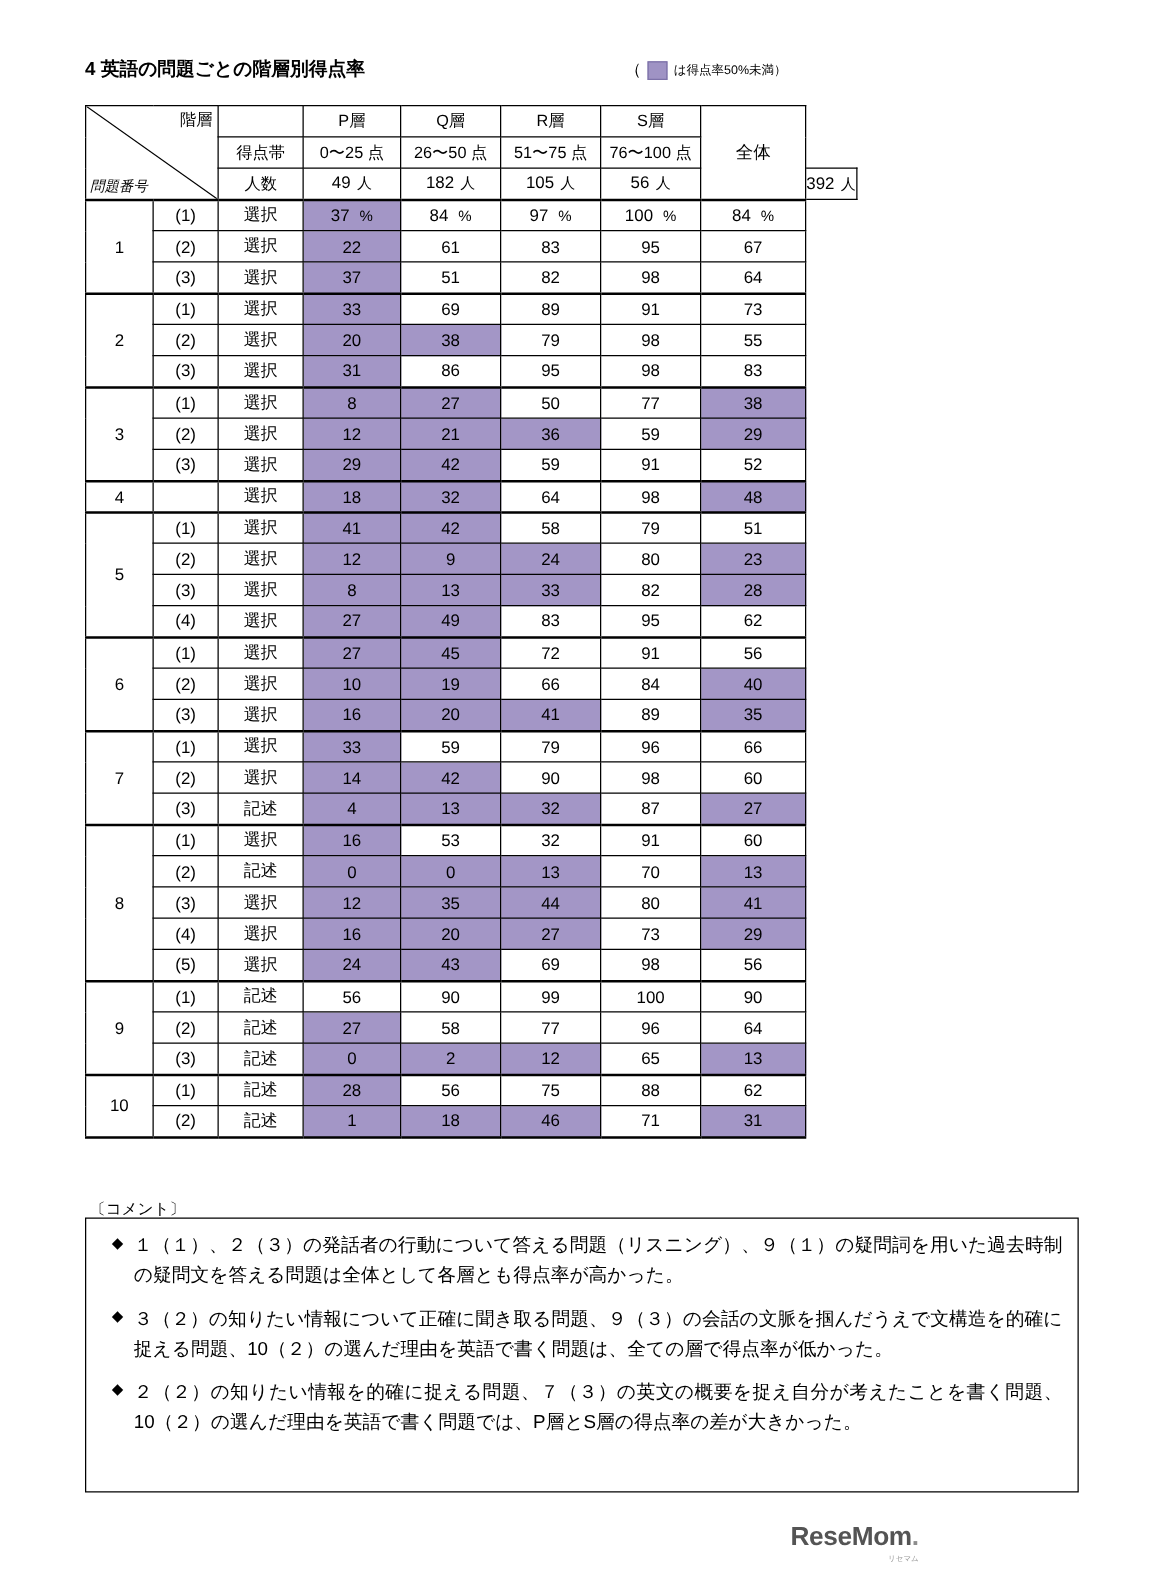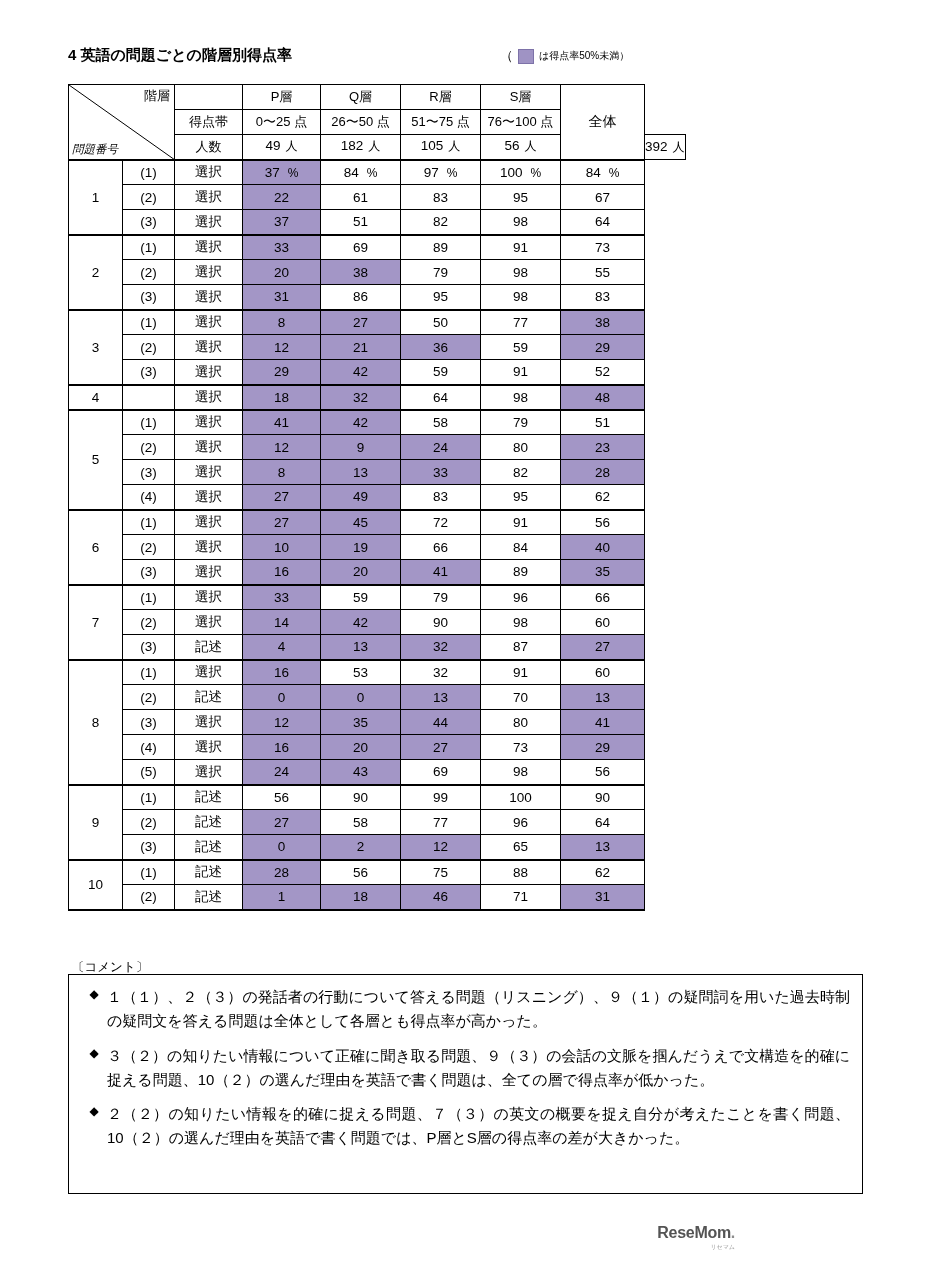--- a/index.html
+++ b/index.html
@@ -98,21 +98,21 @@
   .c-bullet {
     flex:0 0 26px; font-size:12px; padding-top:2px; text-align:center;
   }
   .c-text {
     font-size:15px; line-height:1.62; text-align:justify;
   }
 
   
   .logo {
     position:absolute; right:26px; bottom:26px;
-    font-size:16px; font-weight:bold; color:#545454;
+    font-size:21px; font-weight:bold; color:#545454;
     letter-spacing:-0.3px;
   }
   .logo .dot { color:#8d8d8d; }
   .logo-sub {
     position:absolute; right:26px; bottom:16px;
     font-size:6px; color:#9a9a9a; letter-spacing:0px;
   }
 </style>
 </head>
 <body>

